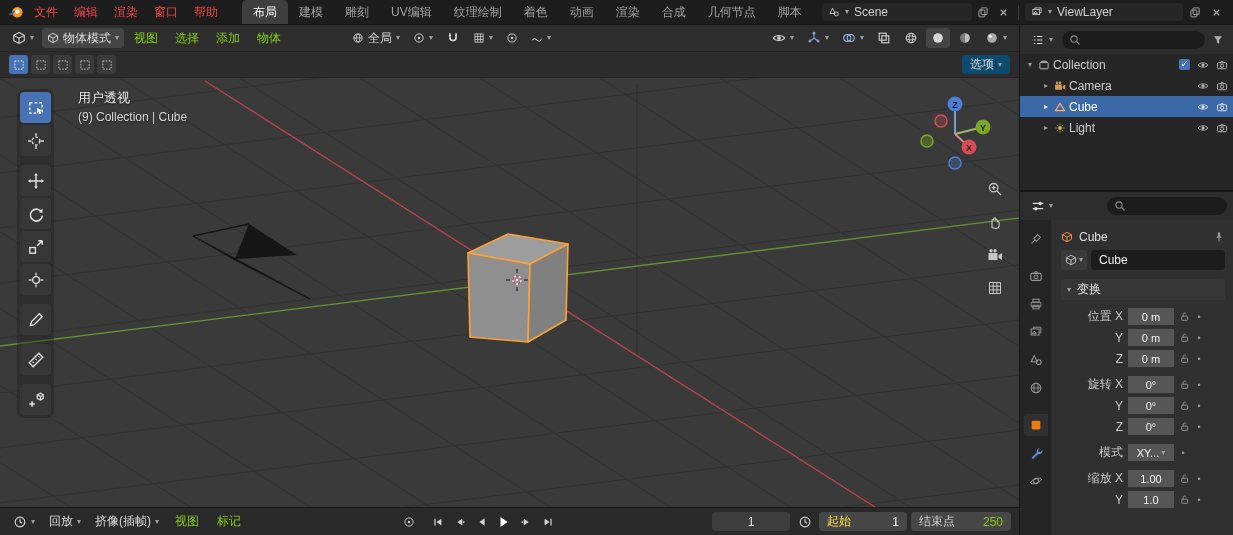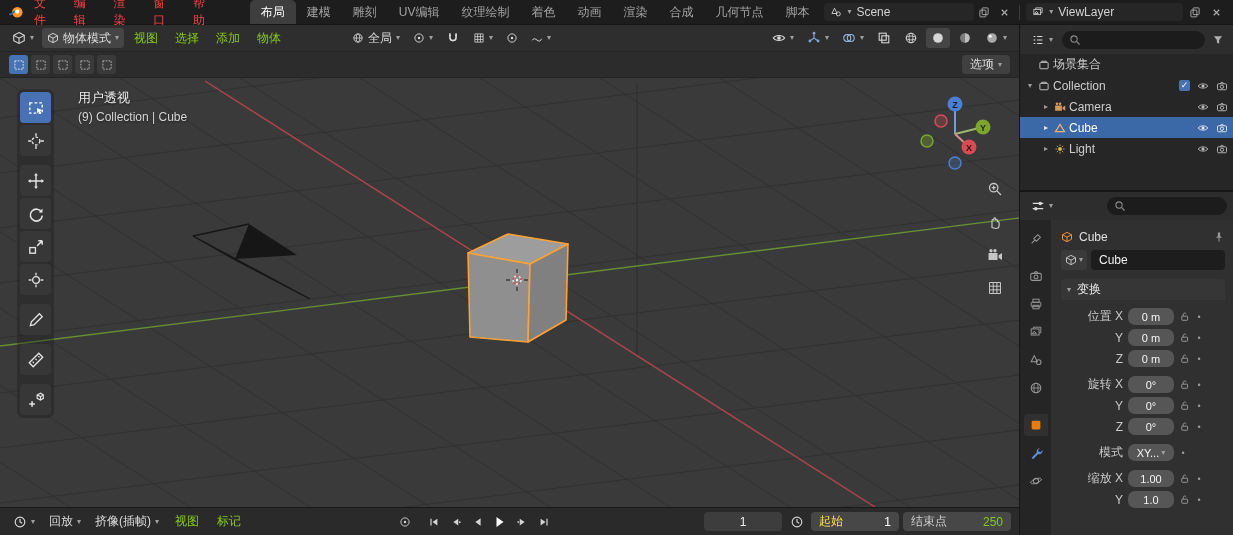--- a/index.html
+++ b/index.html
@@ -9,36 +9,36 @@
 .ic11{width:11px !important;height:11px !important}
 .ic12{width:12px !important;height:12px !important}
 .ic16{width:16px !important;height:16px !important}
 .ic18{width:18px !important;height:18px !important}
 .chev{font-size:8px;line-height:1;color:#9e9e9e}
 .flex1{flex:1}
 .vdiv{width:1px;height:15px;background:#3a3a3a;margin:0 4px}
 
 #topbar{position:absolute;left:0;top:0;width:1233px;height:24px;background:#1d1d1d;display:flex;align-items:center;padding:0 8px;gap:2px}
 .menu-item{padding:2px 8px;border-radius:3px;color:#ef4444}
-#ws-tabs{display:flex;align-items:stretch;height:24px;margin-left:23px}
+#ws-tabs{display:flex;align-items:stretch;height:24px;margin-left:14px}
 .ws-tab{display:flex;align-items:center;padding:0 11px;border-radius:5px 5px 0 0;color:#a3a3a3;white-space:nowrap}
 .ws-tab.active{background:#3e3e3e;color:#ffffff}
 .tb-pill{display:flex;align-items:center;gap:5px;height:18px;padding:0 6px;background:#262626;border-radius:4px}
 .tb-btn{display:flex;align-items:center;justify-content:center;width:18px;height:18px;border-radius:3px;color:#b0b0b0}
 #tb-viewlayer{width:200px;display:flex;align-items:center;gap:3px}
 
 #main{position:absolute;left:0;top:25px;width:1019px;height:510px;display:flex;flex-direction:column}
 #vp-header{height:27px;background:#2e2e2e;border-bottom:1px solid #242424;display:flex;align-items:center;gap:3px;padding:0 7px}
 .hbtn{display:flex;align-items:center;gap:4px;height:20px;padding:0 5px;border-radius:3px;color:#dcdcdc}
 .hbtn.raised{background:#454545}
 .hmenu{padding:0 7px;color:#84cc16;white-space:nowrap}
 #vp-sub{height:26px;background:#2c2c2c;border-bottom:1px solid #242424;display:flex;align-items:center;gap:3px;padding:0 9px}
 .smode{width:19px;height:19px;border-radius:3px;background:#3a3a3a;display:flex;align-items:center;justify-content:center;color:#cfcfcf}
 .smode.active{background:#4772b3;color:#fff}
-.opt-btn{display:flex;align-items:center;gap:4px;height:19px;padding:0 8px;border-radius:4px;background:#404040;color:#ddd}
+.opt-btn{display:flex;align-items:center;gap:4px;height:19px;padding:0 8px;border-radius:4px;background:#0c4a6e;color:#ddd}
 
 #viewport{position:relative;flex:1;background:#3a3a3a;overflow:hidden}
 #scene{position:absolute;left:0;top:0;width:100%;height:100%}
 #tools{position:absolute;left:17px;top:11px;display:flex;flex-direction:column;gap:2px;background:rgba(25,25,25,.35);padding:3px;border-radius:7px}
 .tool{width:31px;height:31px;border-radius:4px;background:rgba(56,56,56,.93);display:flex;align-items:center;justify-content:center;color:#e2e2e2}
 .tool.active{background:#4772b3;color:#fff}
 .tool-gap{height:5px}
 #vp-label{position:absolute;left:78px;top:11px;pointer-events:none}
 #vp-label .l1{font-size:13px;color:#ebebeb;text-shadow:0 1px 2px rgba(0,0,0,.45)}
 #vp-label .l2{font-size:12px;color:#d6d6d6;margin-top:3px;text-shadow:0 1px 2px rgba(0,0,0,.45)}
@@ -72,21 +72,21 @@
 .ptab.gap{margin-top:9px}
 #pcontent{flex:1;background:#303030;padding:5px 8px 0 10px;overflow:hidden}
 .crumb{display:flex;align-items:center;gap:6px;height:24px;color:#e0e0e0}
 .name-row{display:flex;align-items:center;gap:4px;margin:1px 0 9px}
 .mini-btn{display:flex;align-items:center;gap:2px;height:20px;padding:0 4px;background:#3a3a3a;border-radius:3px;color:#ccc}
 .name-field{flex:1;height:20px;background:#1d1d1d;border-radius:4px;display:flex;align-items:center;padding:0 8px;color:#efefef}
 .panel-hd{display:flex;align-items:center;gap:6px;height:21px;background:#363636;border-radius:4px 4px 0 0;padding:0 6px;color:#e6e6e6;margin-bottom:6px}
 .trow{display:flex;align-items:center;height:21px;gap:5px}
 .trow.tgap{margin-top:5px}
 .tlbl{width:62px;text-align:right;color:#c9c9c9}
-.tval{width:46px;height:17px;background:#565656;border-radius:7px;display:flex;align-items:center;justify-content:center;color:#f4f4f4;font-size:11px;gap:2px}
+.tval{width:46px;height:17px;background:#565656;border-radius:0;display:flex;align-items:center;justify-content:center;color:#f4f4f4;font-size:11px;gap:2px}
 .tlock{color:#a8a8a8;display:flex}
 .tdot{color:#9a9a9a;font-size:9px;width:8px;text-align:center}
 </style>
 </head>
 <body>
 
 <svg style="position:absolute;width:0;height:0" aria-hidden="true">
     <defs>
 <symbol id="s-eye" viewBox="0 0 16 16">
         <path d="M1.5 8C4.2 4.2 11.8 4.2 14.5 8C11.8 11.8 4.2 11.8 1.5 8Z" fill="none" stroke="currentColor" stroke-width="1.2"></path>
@@ -703,21 +703,21 @@
     <div class="tfield">1</div>
     <span class="tp-btn">
         <svg class="ic" viewBox="0 0 16 16">
           <use href="#s-clock"></use>
         </svg>
       </span>
     <div class="trange" style="width:88px">
       <span style="color:#fde047">起始</span>
       <span style="color:#fff">1</span>
     </div>
-    <div class="trange" style="width:108px">
+    <div class="trange" style="width:100px">
       <span style="color:#cfcfcf">结束点</span>
       <span style="color:#84cc16">250</span>
     </div>
   </div>
 </div>
 
 <aside id="right">
 
   <div id="outliner">
     <div id="ol-header">
@@ -730,27 +730,20 @@
       <div class="search flex1">
         <svg class="ic ic12" viewBox="0 0 16 16">
             <use href="#s-search"></use>
           </svg>
       </div>
       <span class="tb-btn">
           <svg class="ic ic12" viewBox="0 0 16 16">
             <use href="#s-funnel"></use>
           </svg>
         </span>
-    </div>
-    <div class="ol-row">
-      <span class="disc"></span>
-      <svg class="ic ic12" viewBox="0 0 16 16">
-          <use href="#s-collection"></use>
-        </svg>
-      <span class="ol-label">场景集合</span>
     </div>
     <div class="ol-row">
       <span class="disc">▾</span>
       <svg class="ic ic12" viewBox="0 0 16 16">
           <use href="#s-collection"></use>
         </svg>
       <span class="ol-label">Collection</span>
       <span class="ol-icons">
         <span class="checkbox">✓</span>
         <svg class="ic ic12" viewBox="0 0 16 16">

